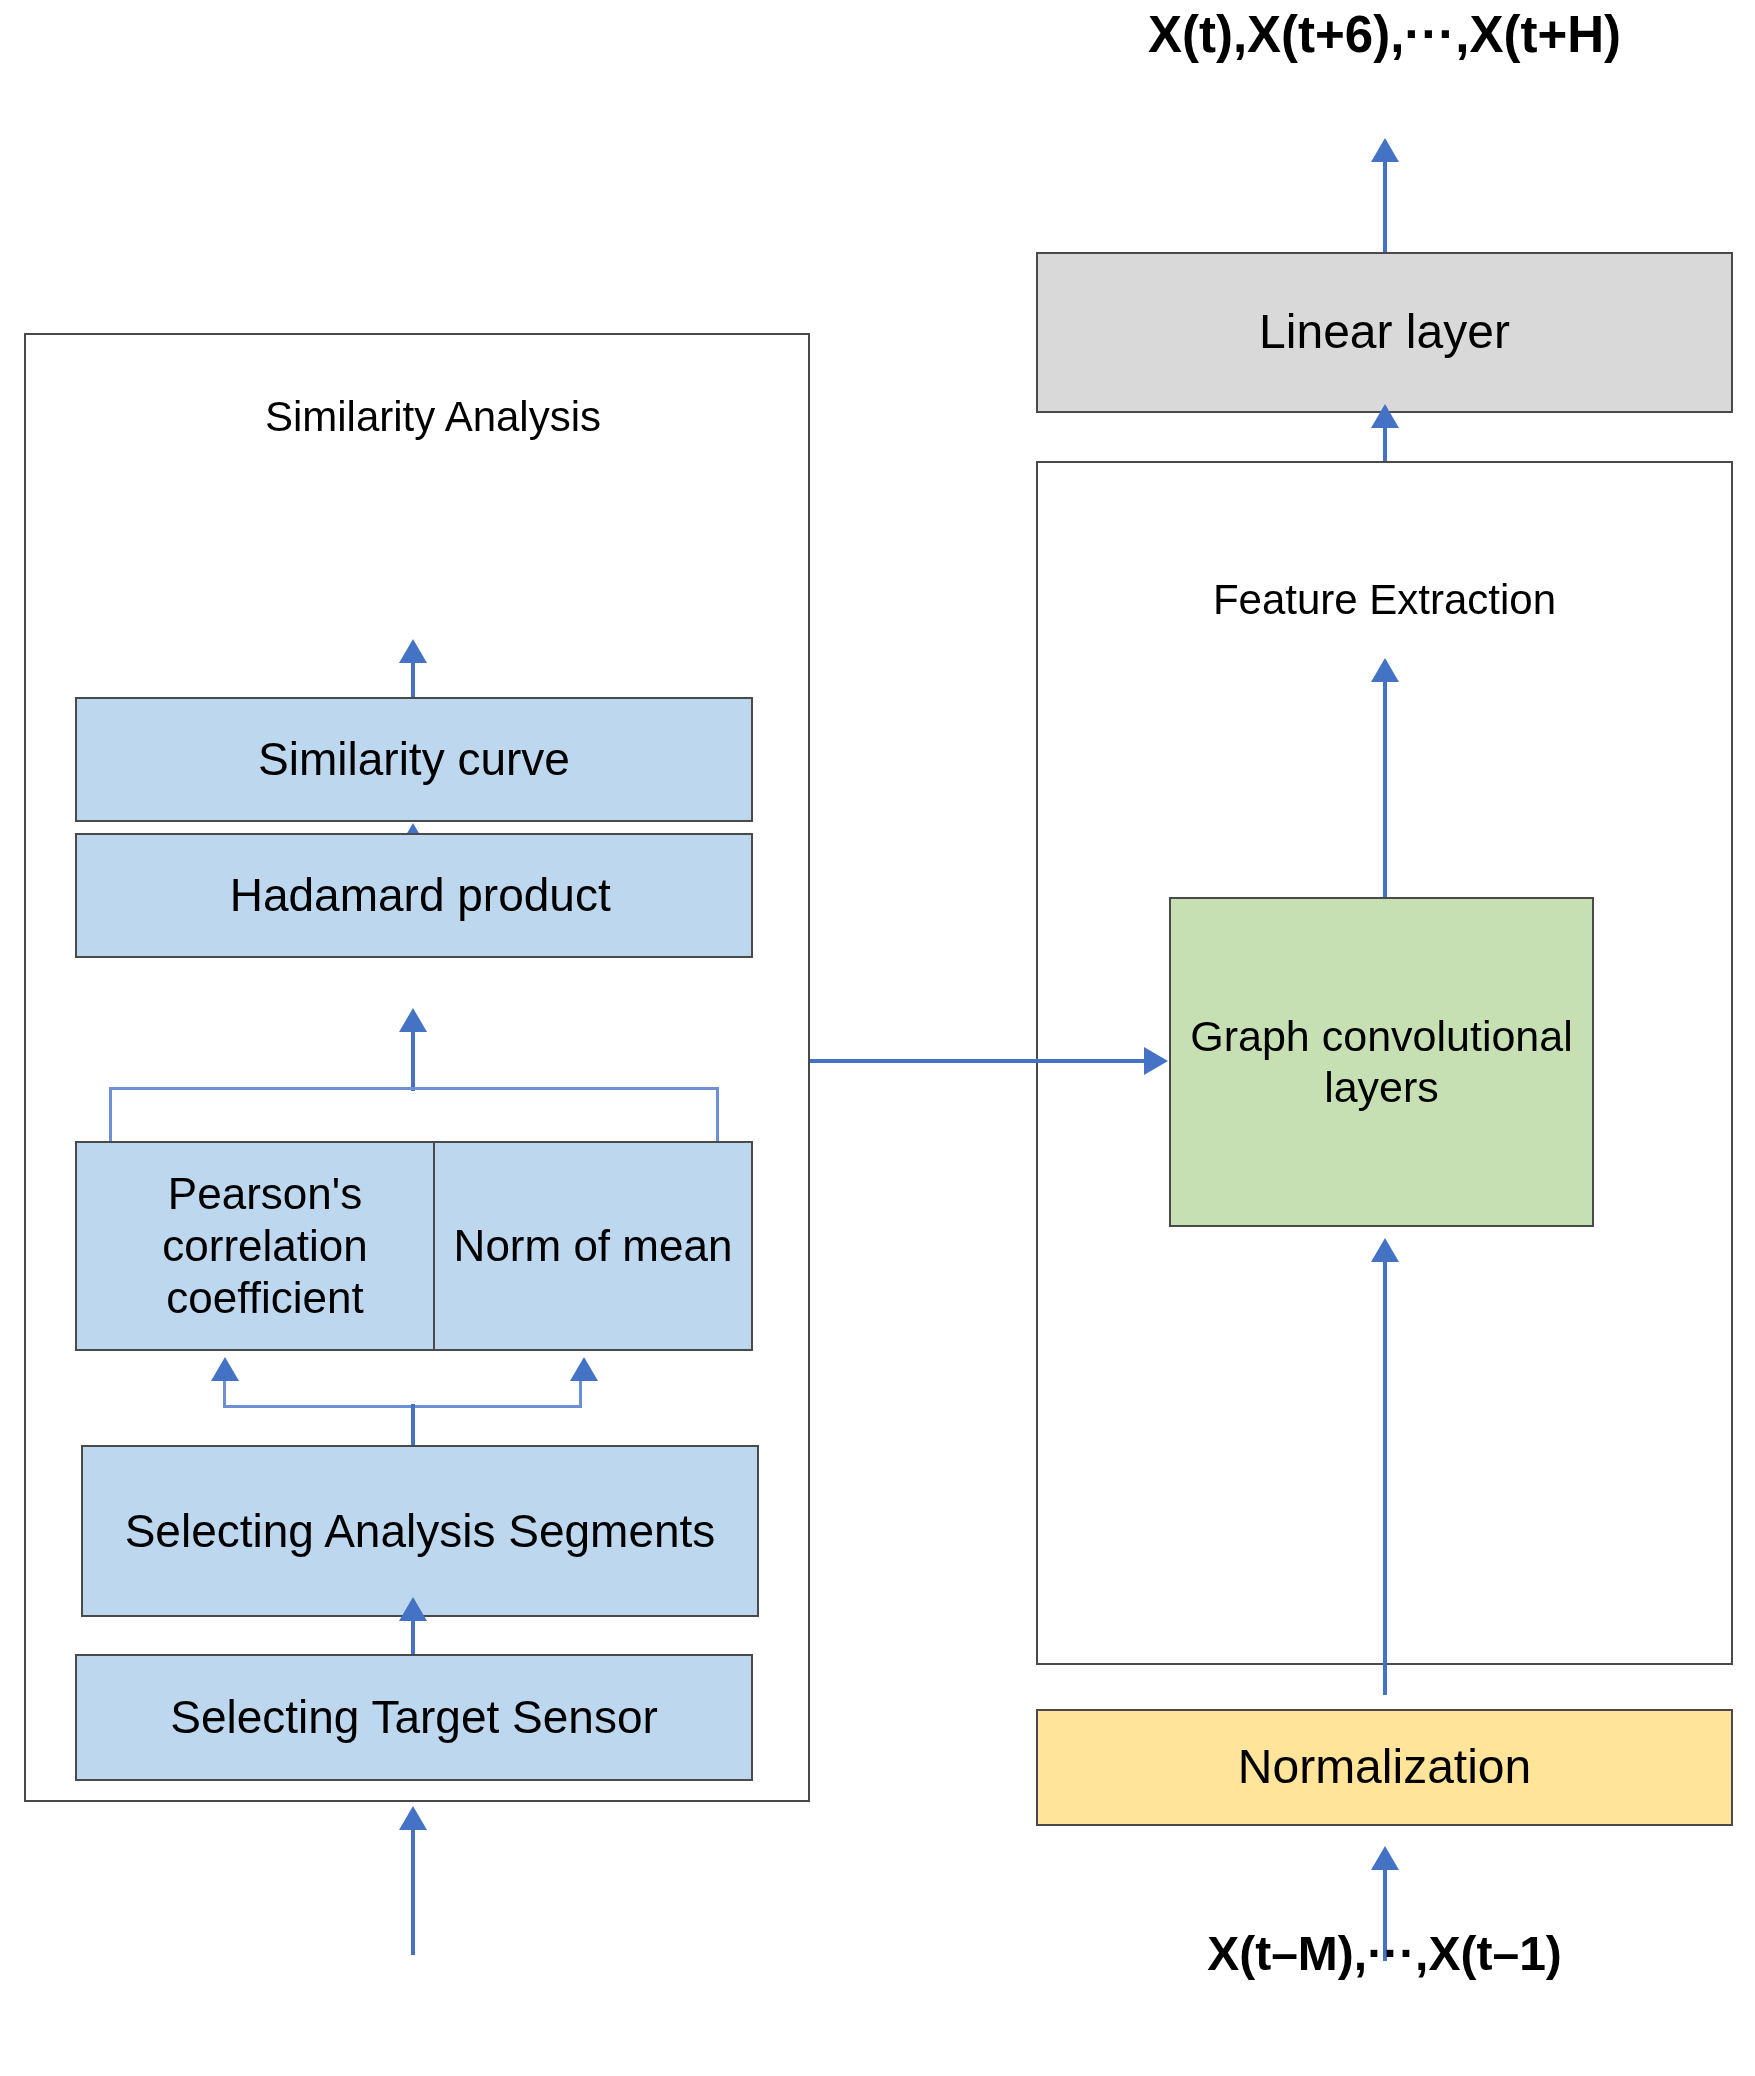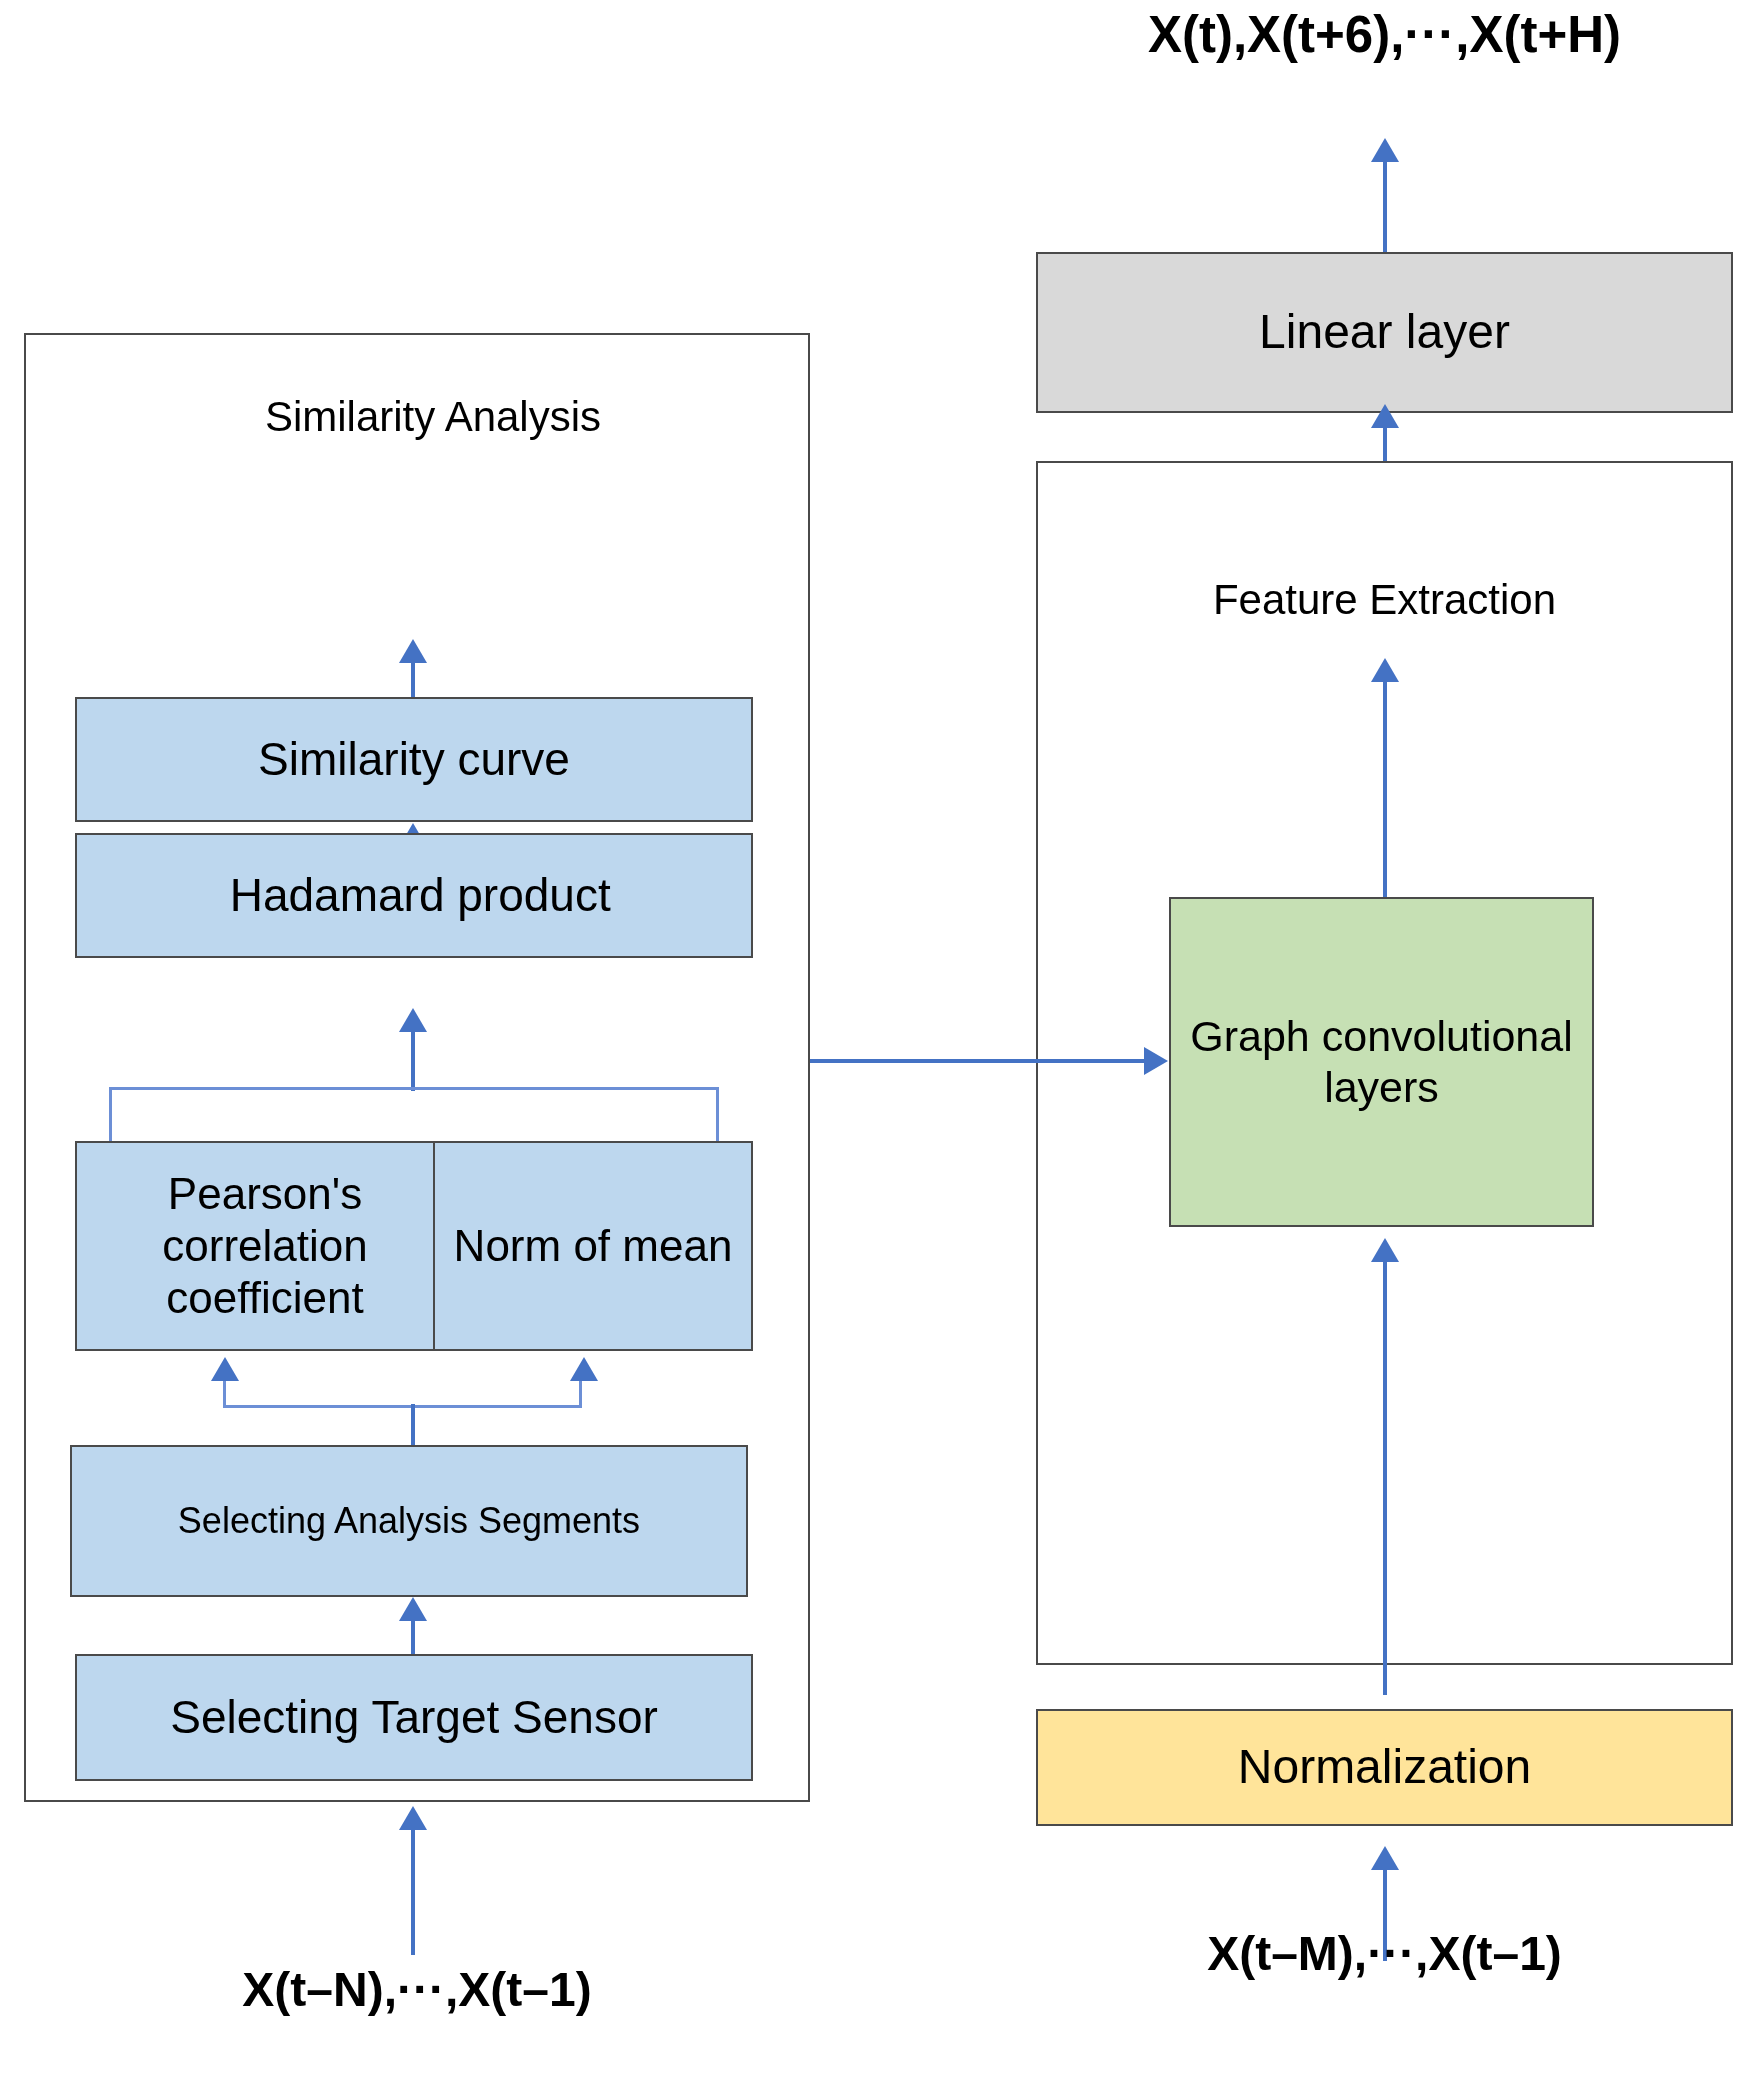--- a/index.html
+++ b/index.html
@@ -143,29 +143,28 @@
 
   <div class="abs box box-blue" style="left:75px; top:1141px; width:380px; height:210px; font-size:44px;">Pearson's correlation coefficient</div>
 
   <div class="abs box box-blue" style="left:433px; top:1141px; width:320px; height:210px; font-size:44px;">Norm of mean</div>
 
   <div class="abs arrow-up" style="left:211px; top:1357px;"></div>
   <div class="abs arrow-up" style="left:570px; top:1357px;"></div>
   <div class="abs brace-down" style="left:223px; top:1381px; width:359px; height:27px;"></div>
   <div class="abs vline" style="left:411px; top:1404px; width:3.8px; height:42px;"></div>
 
-  <div class="abs box box-blue" style="left:70px; top:1445px; width:678px; height:152px; font-size:36px;">Selecting Analysis Segments</div>
+  <div class="abs box box-blue" style="left:81px; top:1445px; width:678px; height:172px; font-size:46px;">Selecting Analysis Segments</div>
 
   <div class="abs vline" style="left:411px; top:1611px; width:3.8px; height:51px;"></div>
   <div class="abs arrow-up" style="left:399px; top:1597px;"></div>
 
   <div class="abs box box-blue" style="left:75px; top:1654px; width:678px; height:127px; font-size:46px;">Selecting Target Sensor</div>
 
   <div class="abs vline" style="left:411px; top:1825px; width:3.8px; height:130px;"></div>
   <div class="abs arrow-up" style="left:399px; top:1806px;"></div>
 
-  <div class="abs label label-bold" style="left:24px; top:1964px; width:786px; font-size:48px;">X(t–N),···,X(t–1)</div>
 
   <div class="abs hline" style="left:810px; top:1059px; width:335px; height:3.8px;"></div>
   <div class="abs arrow-right" style="left:1144px; top:1047px;"></div>
 
 </div>
 
 
 </body></html>

